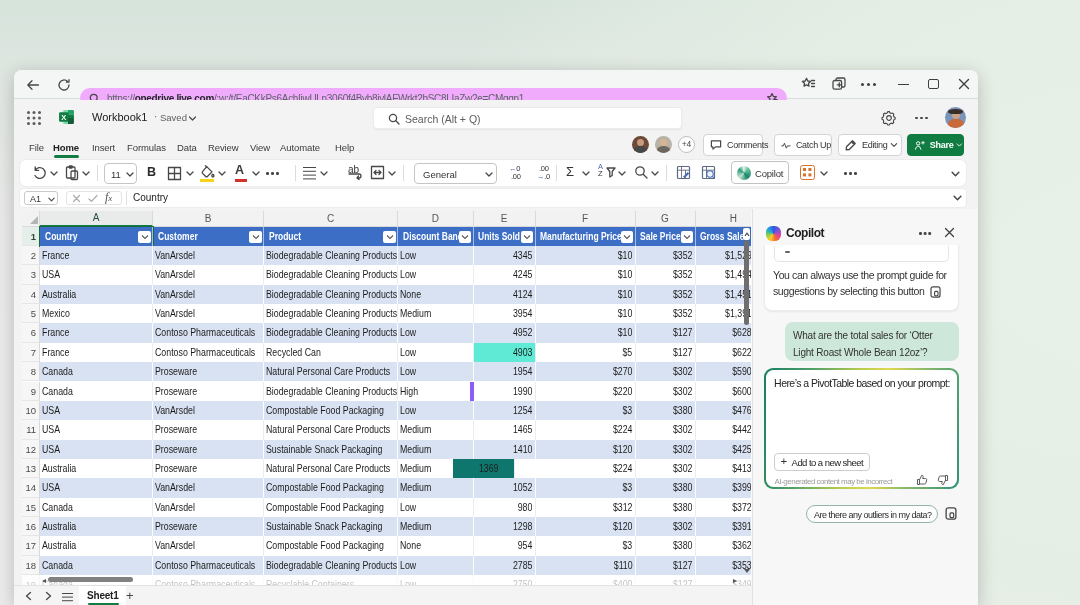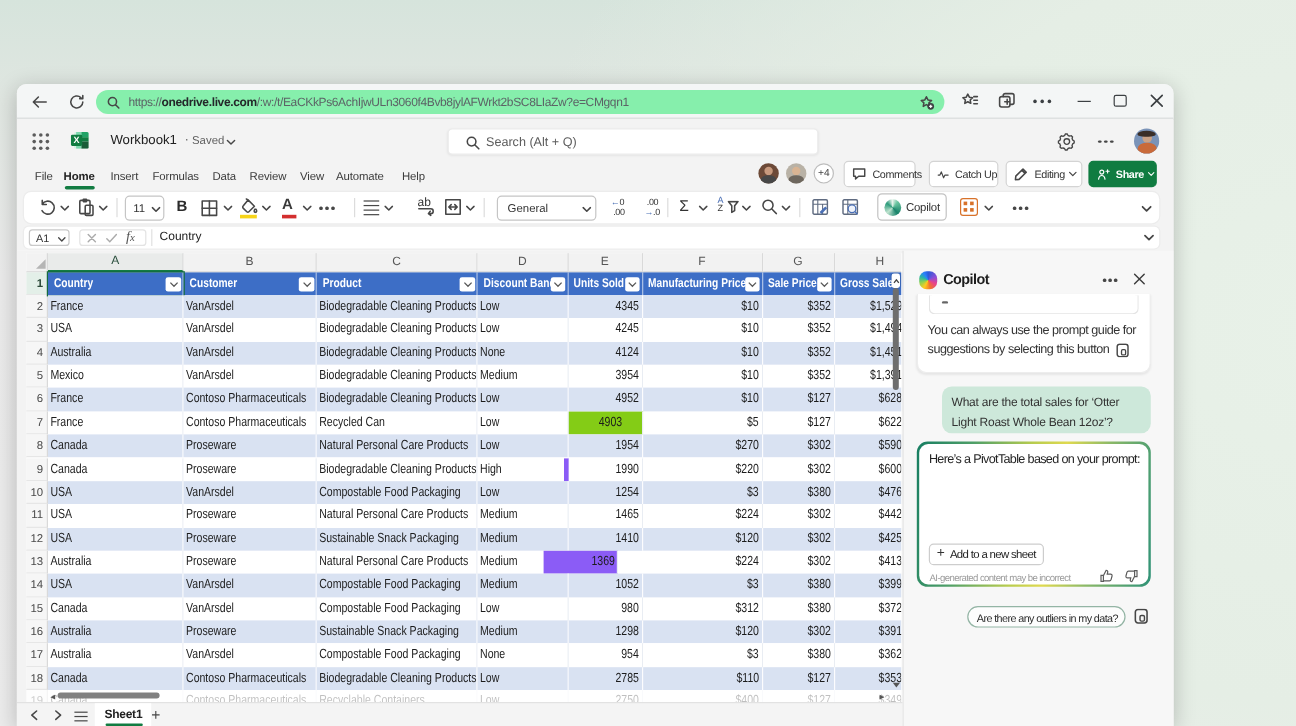--- a/index.html
+++ b/index.html
@@ -6,21 +6,21 @@
 html,body { width:1080px; height:605px; overflow:hidden; }
 body { font-family:"Liberation Sans", sans-serif; }
 #desk { position:absolute; left:0; top:0; width:1080px; height:605px;
   background:radial-gradient(90% 130% at 103% 45%,#e8f1e8 0%,#e5eee5 40%,rgba(235,238,235,0) 72%),linear-gradient(180deg,#d6e4dc 0%,#e0e6e1 14%,#eaeaea 38%,#ececec 100%); }
 #win { position:absolute; left:14px; top:70px; width:964px; height:535px;
   border-radius:8px 8px 0 0; background:#f3f3f3; box-shadow:0 4px 18px rgba(0,0,0,.22); overflow:hidden; }
 .abs { position:absolute; }
 .nw { white-space:nowrap; }
 
 #bbar { position:absolute; left:0; top:0; width:964px; height:29px; background:#f4f6f6; border-bottom:1px solid #d9dcdd; }
-#pill { position:absolute; left:66px; top:5px; width:707px; height:20px; background:#86efac; border-radius:10px; }
+#pill { position:absolute; left:66px; top:18px; width:707px; height:20px; background:#f0abfc; border-radius:10px; }
 .ug { color:#5c6366; } .ub { color:#24282a; font-weight:700; }
 
 #xl { position:absolute; left:0; top:30px; width:964px; height:505px; background:#f3f3f3; }
 .ic { stroke:#474747; fill:none; stroke-width:1.3; stroke-linecap:round; stroke-linejoin:round; }
 
 #sheet { position:absolute; left:0px; top:109px; width:738px; height:376px; background:#fff; overflow:hidden; }
 .rowN { position:absolute; left:8px; width:18px; background:#f6f6f6; border-right:1px solid #d9d9d9; border-bottom:1px solid #e6e6e6; font-size:9.5px; color:#4a4a4a; text-align:right; padding-right:3px; }
 .colH { position:absolute; top:2px; height:16px; background:#f2f2f2; border-right:1px solid #d9d9d9; border-bottom:1px solid #d9d9d9; font-size:10px; color:#565656; text-align:center; line-height:16px; }
 .hcell { position:absolute; height:19px; background:#3d6ec6; color:#fff; font-size:10.5px; font-weight:700; line-height:19px; padding-left:4.5px; overflow:hidden; border-right:1px solid rgba(255,255,255,.55); }
 .fbtn { position:absolute; top:3px; width:12.5px; height:12px; background:#fff; border-radius:2px; }
@@ -416,21 +416,21 @@
 <div class="dcell" style="left:250px;top:114.4px;width:134px;background:#d9e2f2;border-right:1px solid rgba(255,255,255,.9);padding-left:2px"><span class="sqz" style="transform-origin:left">Biodegradable Cleaning Products</span></div>
 <div class="dcell" style="left:384px;top:114.4px;width:75.5px;background:#d9e2f2;border-right:1px solid rgba(255,255,255,.9);padding-left:2px"><span class="sqz" style="transform-origin:left">Low</span></div>
 <div class="dcell num" style="left:459.5px;top:114.4px;width:62.0px;background:#d9e2f2;border-right:1px solid rgba(255,255,255,.9);padding-right:2px"><span class="sqz" style="transform-origin:right">4952</span></div>
 <div class="dcell num" style="left:521.5px;top:114.4px;width:100.0px;background:#d9e2f2;border-right:1px solid rgba(255,255,255,.9);padding-right:2px"><span class="sqz" style="transform-origin:right">$10</span></div>
 <div class="dcell num" style="left:621.5px;top:114.4px;width:60.0px;background:#d9e2f2;border-right:1px solid rgba(255,255,255,.9);padding-right:2px"><span class="sqz" style="transform-origin:right">$127</span></div>
 <div class="dcell num" style="left:681.5px;top:114.4px;width:76.5px;background:#d9e2f2;border-right:1px solid rgba(255,255,255,.9);padding-right:2px"><span class="sqz" style="transform-origin:right">$628,904</span></div>
 <div class="dcell" style="left:26px;top:133.8px;width:113px;background:#fff;border-right:1px solid #e9edf3;padding-left:2px"><span class="sqz" style="transform-origin:left">France</span></div>
 <div class="dcell" style="left:139px;top:133.8px;width:111px;background:#fff;border-right:1px solid #e9edf3;padding-left:2px"><span class="sqz" style="transform-origin:left">Contoso Pharmaceuticals</span></div>
 <div class="dcell" style="left:250px;top:133.8px;width:134px;background:#fff;border-right:1px solid #e9edf3;padding-left:2px"><span class="sqz" style="transform-origin:left">Recycled Can</span></div>
 <div class="dcell" style="left:384px;top:133.8px;width:75.5px;background:#fff;border-right:1px solid #e9edf3;padding-left:2px"><span class="sqz" style="transform-origin:left">Low</span></div>
-<div class="dcell num" style="left:459.5px;top:133.8px;width:62.0px;background:#84cc16;border-right:1px solid #e9edf3;padding-right:16px"><span class="sqz" style="transform-origin:right">4903</span></div>
+<div class="dcell num" style="left:459.5px;top:133.8px;width:62.0px;background:#5eead4;border-right:1px solid #e9edf3;padding-right:2px"><span class="sqz" style="transform-origin:right">4903</span></div>
 <div class="dcell num" style="left:521.5px;top:133.8px;width:100.0px;background:#fff;border-right:1px solid #e9edf3;padding-right:2px"><span class="sqz" style="transform-origin:right">$5</span></div>
 <div class="dcell num" style="left:621.5px;top:133.8px;width:60.0px;background:#fff;border-right:1px solid #e9edf3;padding-right:2px"><span class="sqz" style="transform-origin:right">$127</span></div>
 <div class="dcell num" style="left:681.5px;top:133.8px;width:76.5px;background:#fff;border-right:1px solid #e9edf3;padding-right:2px"><span class="sqz" style="transform-origin:right">$622,681</span></div>
 <div class="dcell" style="left:26px;top:153.1px;width:113px;background:#d9e2f2;border-right:1px solid rgba(255,255,255,.9);padding-left:2px"><span class="sqz" style="transform-origin:left">Canada</span></div>
 <div class="dcell" style="left:139px;top:153.1px;width:111px;background:#d9e2f2;border-right:1px solid rgba(255,255,255,.9);padding-left:2px"><span class="sqz" style="transform-origin:left">Proseware</span></div>
 <div class="dcell" style="left:250px;top:153.1px;width:134px;background:#d9e2f2;border-right:1px solid rgba(255,255,255,.9);padding-left:2px"><span class="sqz" style="transform-origin:left">Natural Personal Care Products</span></div>
 <div class="dcell" style="left:384px;top:153.1px;width:75.5px;background:#d9e2f2;border-right:1px solid rgba(255,255,255,.9);padding-left:2px"><span class="sqz" style="transform-origin:left">Low</span></div>
 <div class="dcell num" style="left:459.5px;top:153.1px;width:62.0px;background:#d9e2f2;border-right:1px solid rgba(255,255,255,.9);padding-right:2px"><span class="sqz" style="transform-origin:right">1954</span></div>
 <div class="dcell num" style="left:521.5px;top:153.1px;width:100.0px;background:#d9e2f2;border-right:1px solid rgba(255,255,255,.9);padding-right:2px"><span class="sqz" style="transform-origin:right">$270</span></div>
 <div class="dcell num" style="left:621.5px;top:153.1px;width:60.0px;background:#d9e2f2;border-right:1px solid rgba(255,255,255,.9);padding-right:2px"><span class="sqz" style="transform-origin:right">$302</span></div>
@@ -464,21 +464,21 @@
 <div class="dcell" style="left:250px;top:230.5px;width:134px;background:#d9e2f2;border-right:1px solid rgba(255,255,255,.9);padding-left:2px"><span class="sqz" style="transform-origin:left">Sustainable Snack Packaging</span></div>
 <div class="dcell" style="left:384px;top:230.5px;width:75.5px;background:#d9e2f2;border-right:1px solid rgba(255,255,255,.9);padding-left:2px"><span class="sqz" style="transform-origin:left">Medium</span></div>
 <div class="dcell num" style="left:459.5px;top:230.5px;width:62.0px;background:#d9e2f2;border-right:1px solid rgba(255,255,255,.9);padding-right:2px"><span class="sqz" style="transform-origin:right">1410</span></div>
 <div class="dcell num" style="left:521.5px;top:230.5px;width:100.0px;background:#d9e2f2;border-right:1px solid rgba(255,255,255,.9);padding-right:2px"><span class="sqz" style="transform-origin:right">$120</span></div>
 <div class="dcell num" style="left:621.5px;top:230.5px;width:60.0px;background:#d9e2f2;border-right:1px solid rgba(255,255,255,.9);padding-right:2px"><span class="sqz" style="transform-origin:right">$302</span></div>
 <div class="dcell num" style="left:681.5px;top:230.5px;width:76.5px;background:#d9e2f2;border-right:1px solid rgba(255,255,255,.9);padding-right:2px"><span class="sqz" style="transform-origin:right">$425,820</span></div>
 <div class="dcell" style="left:26px;top:249.9px;width:113px;background:#fff;border-right:1px solid #e9edf3;padding-left:2px"><span class="sqz" style="transform-origin:left">Australia</span></div>
 <div class="dcell" style="left:139px;top:249.9px;width:111px;background:#fff;border-right:1px solid #e9edf3;padding-left:2px"><span class="sqz" style="transform-origin:left">Proseware</span></div>
 <div class="dcell" style="left:250px;top:249.9px;width:134px;background:#fff;border-right:1px solid #e9edf3;padding-left:2px"><span class="sqz" style="transform-origin:left">Natural Personal Care Products</span></div>
 <div class="dcell" style="left:384px;top:249.9px;width:75.5px;background:#fff;border-right:1px solid #e9edf3;padding-left:2px"><span class="sqz" style="transform-origin:left">Medium</span></div>
-<div class="dcell num" style="left:439px;top:249.9px;width:62.0px;background:#8b5cf6;border-right:1px solid #e9edf3;padding-right:2px"><span class="sqz" style="transform-origin:right">1369</span></div>
+<div class="dcell num" style="left:439px;top:249.9px;width:62.0px;background:#0f766e;border-right:1px solid #e9edf3;padding-right:16px"><span class="sqz" style="transform-origin:right">1369</span></div>
 <div class="dcell num" style="left:521.5px;top:249.9px;width:100.0px;background:#fff;border-right:1px solid #e9edf3;padding-right:2px"><span class="sqz" style="transform-origin:right">$224</span></div>
 <div class="dcell num" style="left:621.5px;top:249.9px;width:60.0px;background:#fff;border-right:1px solid #e9edf3;padding-right:2px"><span class="sqz" style="transform-origin:right">$302</span></div>
 <div class="dcell num" style="left:681.5px;top:249.9px;width:76.5px;background:#fff;border-right:1px solid #e9edf3;padding-right:2px"><span class="sqz" style="transform-origin:right">$413,438</span></div>
 <div class="dcell" style="left:26px;top:269.2px;width:113px;background:#d9e2f2;border-right:1px solid rgba(255,255,255,.9);padding-left:2px"><span class="sqz" style="transform-origin:left">USA</span></div>
 <div class="dcell" style="left:139px;top:269.2px;width:111px;background:#d9e2f2;border-right:1px solid rgba(255,255,255,.9);padding-left:2px"><span class="sqz" style="transform-origin:left">VanArsdel</span></div>
 <div class="dcell" style="left:250px;top:269.2px;width:134px;background:#d9e2f2;border-right:1px solid rgba(255,255,255,.9);padding-left:2px"><span class="sqz" style="transform-origin:left">Compostable Food Packaging</span></div>
 <div class="dcell" style="left:384px;top:269.2px;width:75.5px;background:#d9e2f2;border-right:1px solid rgba(255,255,255,.9);padding-left:2px"><span class="sqz" style="transform-origin:left">Medium</span></div>
 <div class="dcell num" style="left:459.5px;top:269.2px;width:62.0px;background:#d9e2f2;border-right:1px solid rgba(255,255,255,.9);padding-right:2px"><span class="sqz" style="transform-origin:right">1052</span></div>
 <div class="dcell num" style="left:521.5px;top:269.2px;width:100.0px;background:#d9e2f2;border-right:1px solid rgba(255,255,255,.9);padding-right:2px"><span class="sqz" style="transform-origin:right">$3</span></div>
 <div class="dcell num" style="left:621.5px;top:269.2px;width:60.0px;background:#d9e2f2;border-right:1px solid rgba(255,255,255,.9);padding-right:2px"><span class="sqz" style="transform-origin:right">$380</span></div>

